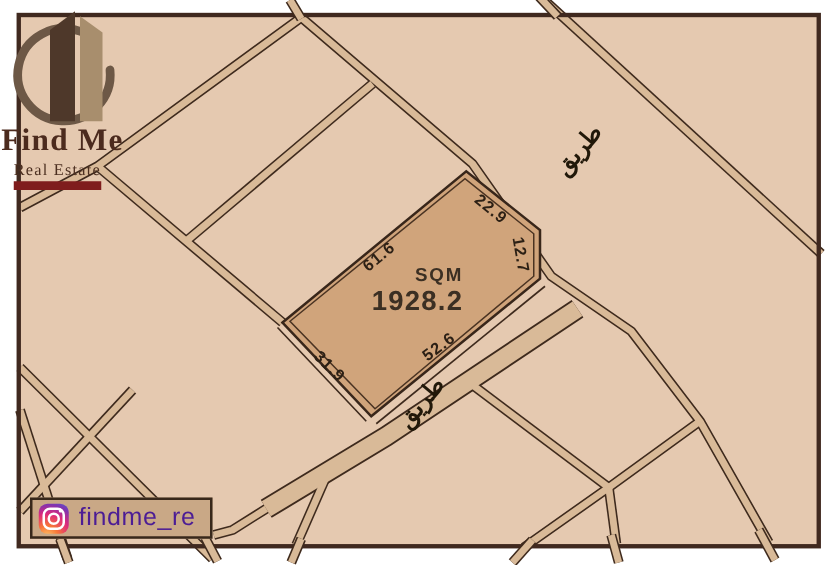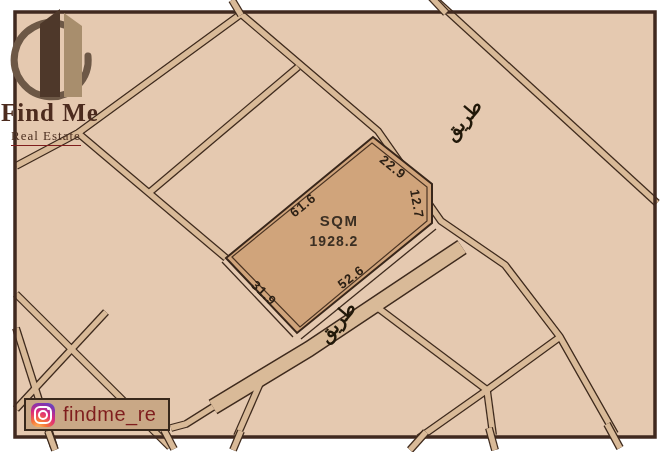--- a/index.html
+++ b/index.html
@@ -20,50 +20,50 @@
   .road-lbl{
     font:600 19px "Liberation Sans",sans-serif;
     color:#211809;letter-spacing:0;
   }
   
   .area{
     position:absolute;left:334px;top:231px;transform:translate(-50%,-50%);
     text-align:right;color:#3b2f23;
     font:600 15px/20px "Liberation Sans",sans-serif;letter-spacing:1.5px;
   }
-  .area .val{font-size:14px;letter-spacing:1px;}
+  .area .val{font-size:22px;letter-spacing:1px;}
 
   
   .brand{position:absolute;left:0;top:0;width:120px;height:150px;z-index:30;}
   .brand-title{
     position:absolute;left:1px;top:99px;
     font-family:"Liberation Serif",serif;font-size:25px;font-weight:700;
     color:#4c2b1e;letter-spacing:1px;
   }
   .brand-sub{
     position:absolute;left:11px;top:128px;
     font-family:"Liberation Serif",serif;font-size:13px;font-weight:400;
     color:#4c2f20;letter-spacing:1px;
-    border-bottom:1px solid #7f1d1d;padding-bottom:1px;
+    border-bottom:7px solid #7f1d1d;padding-bottom:1px;
   }
 
   
   .badge{
     position:absolute;left:24px;top:398px;width:146px;height:33px;
     background:#c9a886;border:2px solid #38281b;box-sizing:border-box;
     display:flex;align-items:center;gap:8px;padding-left:5px;z-index:25;
   }
   .ig{
     position:relative;width:24px;height:24px;border-radius:7px;flex:0 0 auto;
     background:radial-gradient(circle at 28% 110%, #fdc468 0%, #f77737 28%, #dd2a7b 58%, #8134af 82%, #515bd4 100%);
   }
   .ig .ig-sq{position:absolute;left:3px;top:3px;right:3px;bottom:3px;border:2px solid #fff;border-radius:6px;}
   .ig .ig-c{position:absolute;left:7px;top:7px;width:6px;height:6px;border:2px solid #fff;border-radius:50%;}
   .ig .ig-dot{position:absolute;right:5px;top:4px;width:3px;height:3px;background:#fff;border-radius:50%;}
-  .handle{font:500 20px "Liberation Sans",sans-serif;color:#7f1d1d;letter-spacing:0.5px;}
+  .handle{font:500 20px "Liberation Sans",sans-serif;color:#4c1d95;letter-spacing:0.5px;}
 </style>
 </head>
 <body>
 
 <div id="stage">
 
   <svg width="668" height="452" viewBox="0 0 668 452">
     <defs>
       <path id="r_a" d="M241,14 L78,133 L16,166"></path>
       <path id="r_j1" d="M78,133 L226,258"></path>

